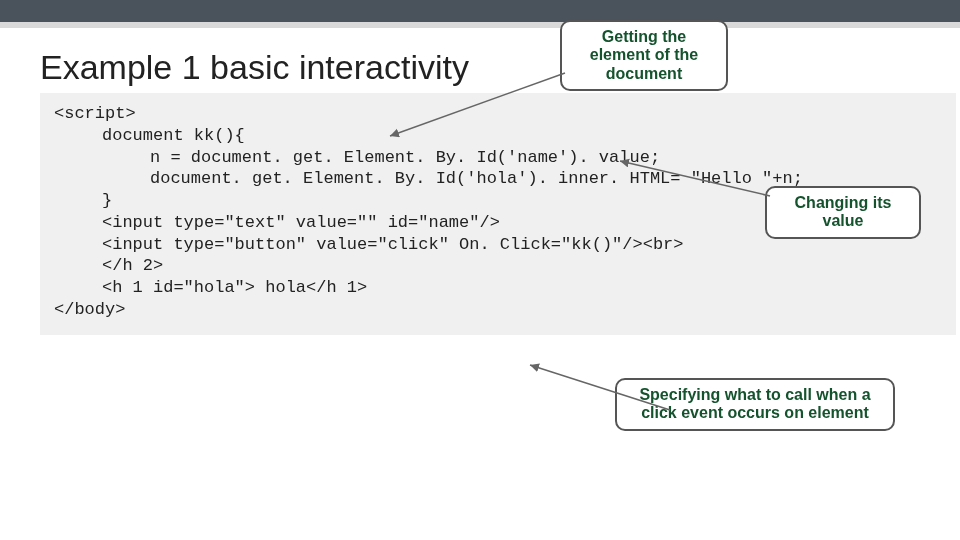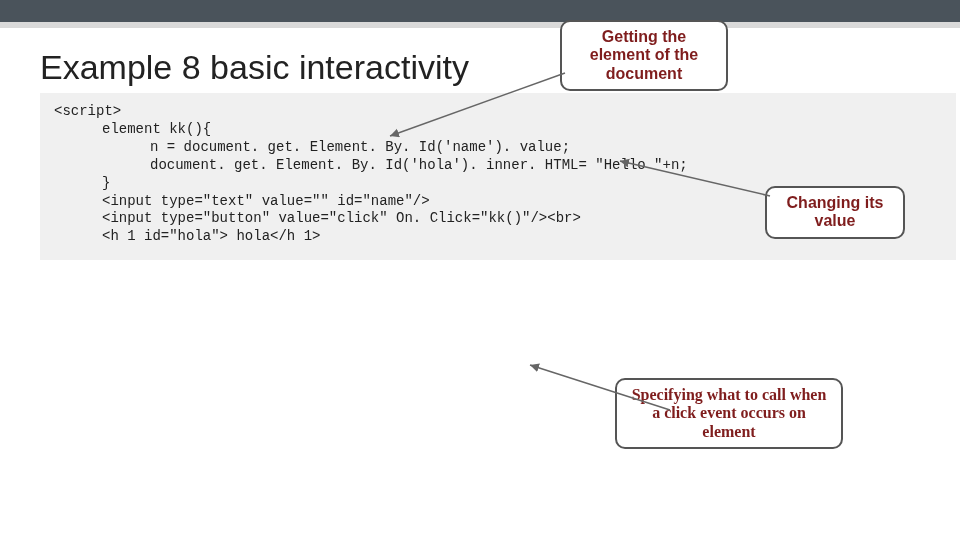--- a/index.html
+++ b/index.html
@@ -1,51 +1,53 @@
 <!DOCTYPE html>
 <html><head>
 <meta charset="utf-8">
 <style>
   * { box-sizing: border-box; margin: 0; padding: 0; }
   html, body { width: 960px; height: 540px; overflow: hidden; font-family: Arial, Helvetica, sans-serif; background: #fff; }
   .topbar { height: 28px; background: #4a535b; border-bottom: 6px solid #d9d9d9; }
   .container { padding: 20px 40px 0 40px; position: relative; }
   .title { font-size: 34px; font-weight: 400; color: #222; margin-bottom: 6px; }
-  .codeblock { background: #f0f0f0; padding: 10px 14px 14px 14px; font-family: Consolas, "Courier New", monospace; font-size: 14px; line-height: 1.28; color: #222; width: 916px; }
+  .codeblock { background: #f0f0f0; padding: 10px 14px 14px 14px; font-family: Consolas, "Courier New", monospace; font-size: 17px; line-height: 1.28; color: #222; width: 916px; }
   .codeblock .indent1 { padding-left: 48px; }
   .codeblock .indent2 { padding-left: 96px; }
-  .callout { position: absolute; background: #fff; border: 2px solid #555; border-radius: 10px; padding: 6px 12px; font-size: 16px; font-weight: 700; text-align: center; line-height: 1.15; color: #7f1d1d; }
+  .callout { position: absolute; background: #fff; border: 2px solid #555; border-radius: 10px; padding: 6px 12px; font-size: 16px; font-weight: 700; text-align: center; line-height: 1.15; color: #14532d; }
   .arrow { position: absolute; pointer-events: none; }
 </style>
 </head>
 <body>
 
 <div class="topbar"></div>
 
 <div class="container">
 
-  <h1 class="title">Example 8 basic interactivity</h1>
+  <h1 class="title">Example 1 basic interactivity</h1>
 
   <div class="codeblock">
     <div>&lt;script&gt;</div>
-    <div class="indent1">element kk(){</div>
+    <div class="indent1">document kk(){</div>
     <div class="indent2">n = document. get. Element. By. Id('name'). value;</div>
     <div class="indent2">document. get. Element. By. Id('hola'). inner. HTML= "Hello "+n;</div>
     <div class="indent1">}</div>
     <div></div>
     <div class="indent1">&lt;input type="text" value="" id="name"/&gt;</div>
     <div class="indent1">&lt;input type="button" value="click" On. Click="kk()"/&gt;&lt;br&gt;</div>
+    <div class="indent1">&lt;/h 2&gt;</div>
     <div class="indent1">&lt;h 1 id="hola"&gt; hola&lt;/h 1&gt;</div>
+    <div>&lt;/body&gt;</div>
   </div>
 
   <div class="callout" style="top:-8px; left:560px; width:168px;">Getting the element of the document</div>
 
-  <div class="callout" style="top:158px; left:765px; width:140px;">Changing its value</div>
+  <div class="callout" style="top:158px; left:765px; width:156px;">Changing its value</div>
 
-  <div class="callout" style="top:350px; left:615px; width:228px;font-family:Liberation Serif, serif;">Specifying what to call when a click event occurs on element</div>
+  <div class="callout" style="top:350px; left:615px; width:280px;">Specifying what to call when a click event occurs on element</div>
 
   <svg class="arrow" style="top:40px; left:380px;" width="200" height="80">
     <defs>
         <marker id="ah1" markerWidth="8" markerHeight="8" refX="6" refY="3" orient="auto">
           <path d="M0,0 L6,3 L0,6 Z" fill="#666"></path>
         </marker>
       </defs>
     <line x1="185" y1="5" x2="10" y2="68" stroke="#666" stroke-width="1.5" marker-end="url(#ah1)"></line>
   </svg>
 

